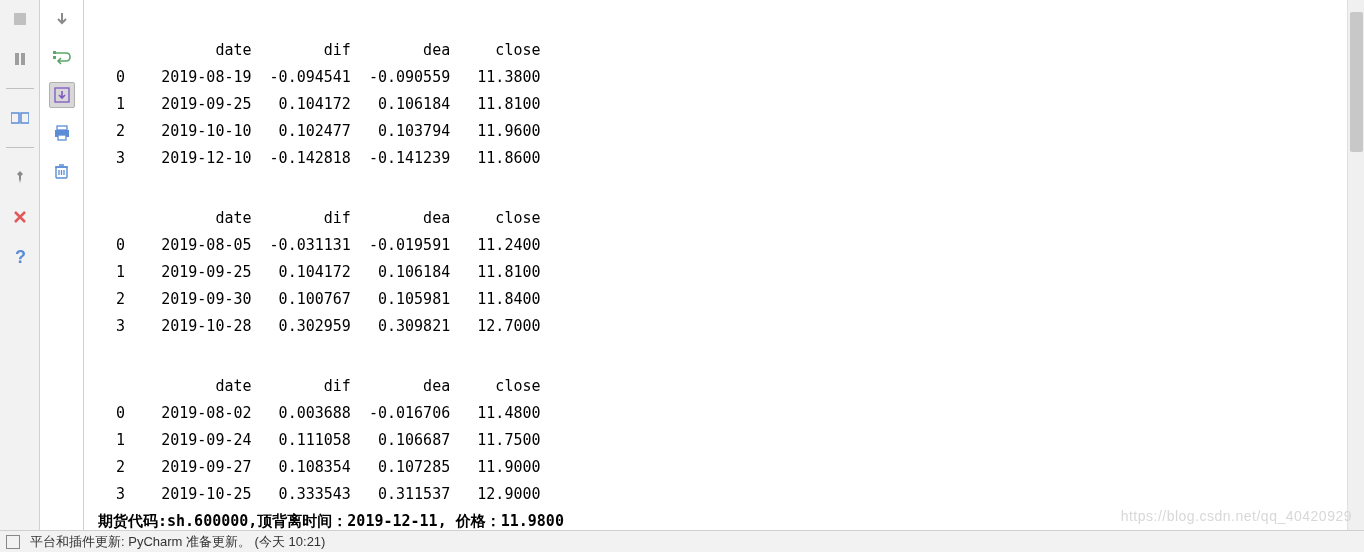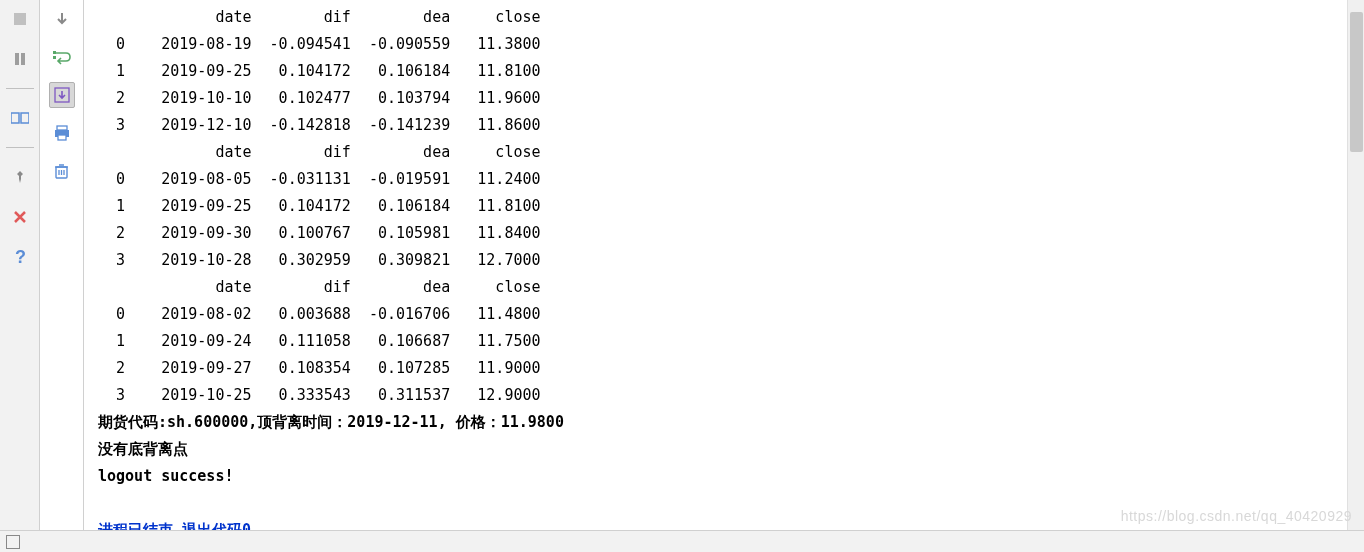--- a/index.html
+++ b/index.html
@@ -111,21 +111,21 @@
       position: absolute;
       right: 12px;
       bottom: 28px;
       color: #d8d8d8;
       font-size: 14px;
       font-family: Arial, sans-serif;
       letter-spacing: 0.5px;
       margin-top: 25px;
     }
     .row-line { display: block; }
-    .header-line { display: block; }
+    .header-line { display: block; margin-top: 33px; }
     .msg-line { display: block; font-weight: bold; }
   </style>
 </head>
 <body>
 
 <div class="container">
   <div class="toolbar-left">
     <div class="icon-btn">
       <svg width="14" height="14">
           <rect x="1" y="1" width="12" height="12" fill="#c0c0c0"></rect>
@@ -200,13 +200,14 @@
 </div>
 
 <div class="scrollbar-v">
   <div class="thumb"></div>
 </div>
 
 <div class="watermark">https://blog.csdn.net/qq_40420929</div>
 
 <div class="status-bar">
   <span class="sb-icon"></span>
+  <span>平台和插件更新: PyCharm 准备更新。 (今天 10:21)</span>
 </div>
 
 </body></html>

